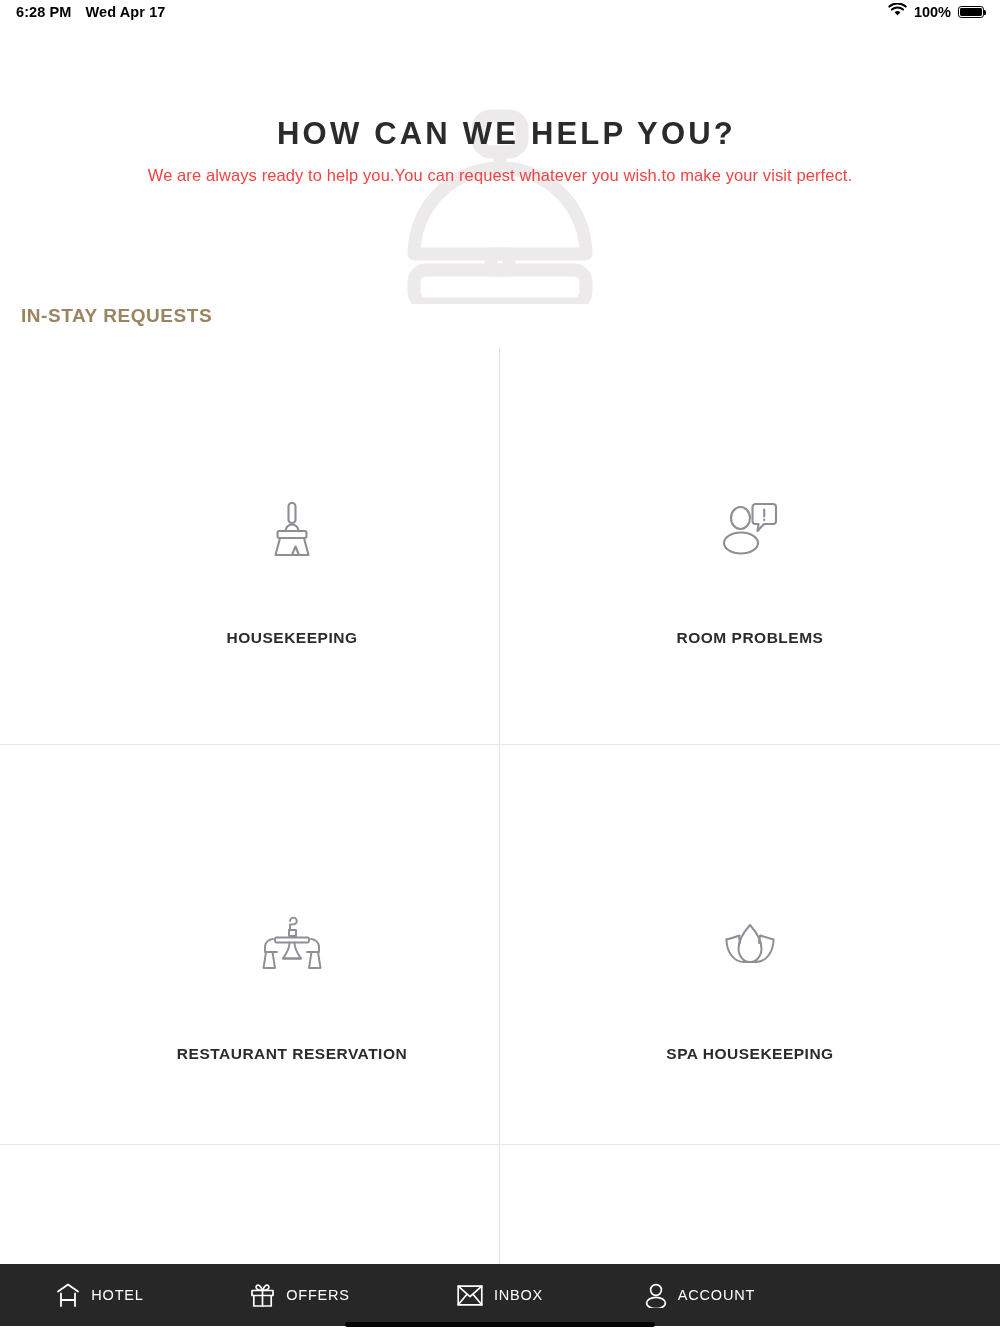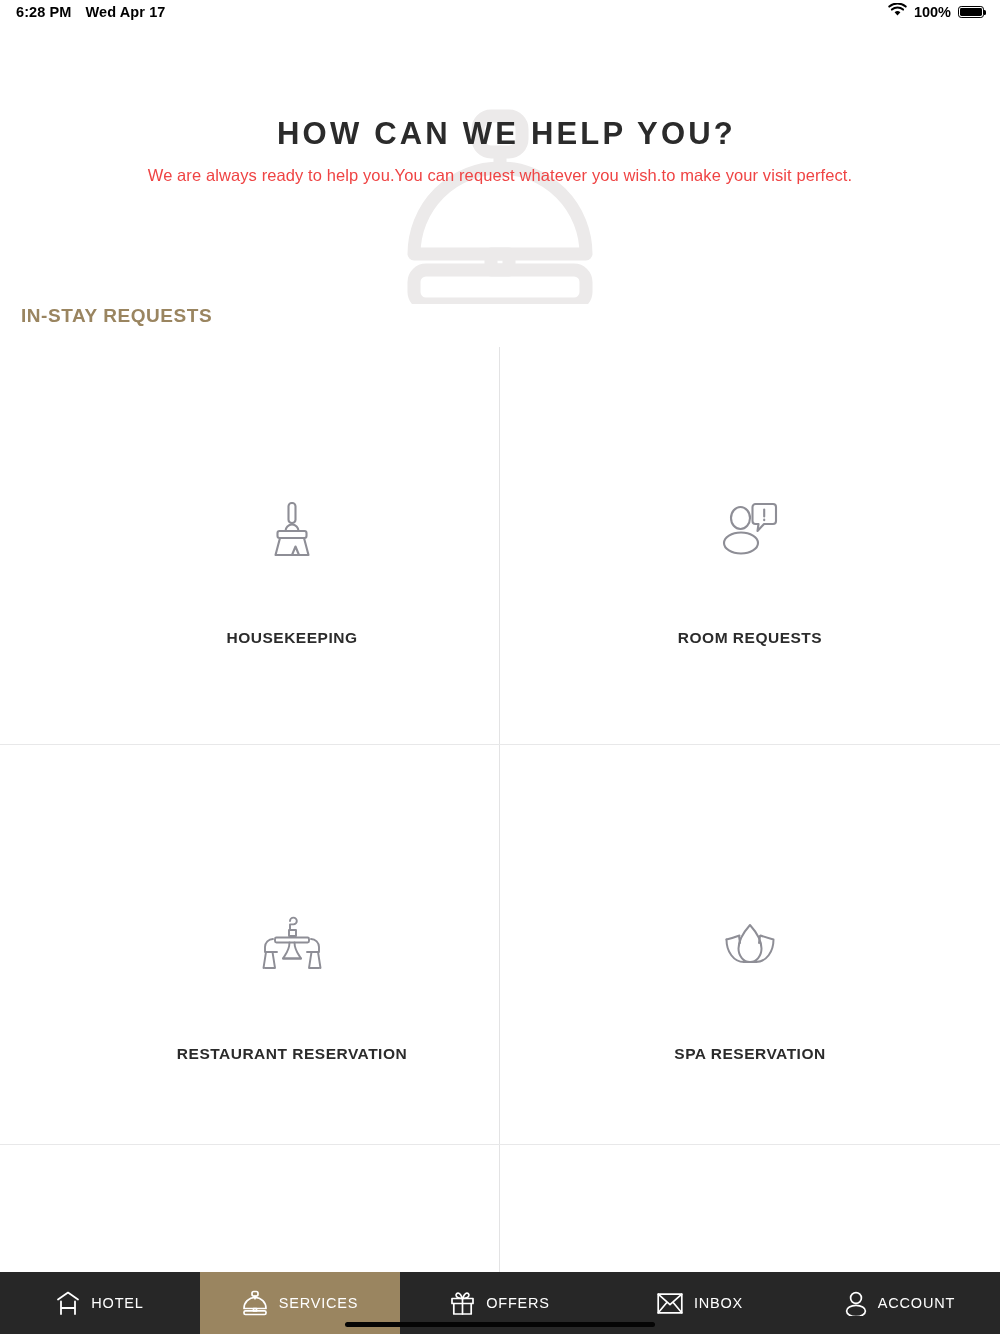--- a/index.html
+++ b/index.html
@@ -74,21 +74,21 @@
     margin-top:147px; height:70px; display:flex; align-items:center; justify-content:center;
   }
   .tile-label {
     margin-top:65px;
     font-size:15.5px; font-weight:700; color:#2b2b2b; letter-spacing:.5px;
     text-align:center;
   }
 
   
   .tabbar {
-    position:absolute; left:0; bottom:0; width:1000px; height:62px;
+    position:absolute; left:0; bottom:8px; width:1000px; height:62px;
     background:#272727; display:flex;
   }
   .tab {
     flex:0 0 200px; height:62px;
     display:flex; align-items:center; justify-content:center; gap:11px;
     color:#ffffff;
   }
   .tab.active { background:#9a8560; }
   .tab-label { font-size:14.5px; font-weight:400; letter-spacing:.8px; color:#fff; }
   .tab-icon { display:flex; align-items:center; justify-content:center; }
@@ -166,21 +166,21 @@
         <svg width="56" height="56" viewBox="0 0 56 56">
           <g stroke="#8e8e96" stroke-width="2.1" fill="none" stroke-linejoin="round" stroke-linecap="round">
             <ellipse cx="18.5" cy="17" rx="9.5" ry="11"></ellipse>
             <ellipse cx="19" cy="42" rx="17" ry="10.5"></ellipse>
             <path d="M33.5 3 h17.5 a3 3 0 0 1 3 3 v14 a3 3 0 0 1 -3 3 h-9 l-6.5 7 l1 -7 h-3 a3 3 0 0 1 -3 -3 v-14 a3 3 0 0 1 3 -3 z"></path>
             <path d="M42.2 8.5 v7"></path>
             <path d="M42.2 18.6 v0.6"></path>
           </g>
         </svg>
       </span>
-      <div class="tile-label">ROOM REQUESTS</div>
+      <div class="tile-label">ROOM PROBLEMS</div>
     </div>
 
     <div class="tile r1 c0">
       <span class="tile-icon">
         <svg width="62" height="58" viewBox="0 0 62 58">
           <g stroke="#8e8e96" stroke-width="1.9" fill="none" stroke-linejoin="round" stroke-linecap="round">
             <path d="M29 5 a3.4 3.4 0 1 1 3.4 3.4 h-3.4 v5.5"></path>
             <path d="M28 14 h7 v6 h-7 z"></path>
             <rect x="14" y="21.5" width="34" height="5" rx="1.4"></rect>
             <path d="M28.5 26.5 c0 8 -4.5 12.5 -6.5 16 h18 c-2 -3.5 -6.5 -8 -6.5 -16"></path>
@@ -200,55 +200,41 @@
         <svg width="56" height="48" viewBox="0 0 56 48">
           <g stroke="#8e8e96" stroke-width="2" fill="none" stroke-linejoin="round" stroke-linecap="round">
             <path d="M28 4 c8 9 11.5 17 11.5 23.5 C39.5 35 34.5 41 28 41 c-6.5 0 -11.5 -6 -11.5 -13.5 C16.5 21 20 13 28 4 z"></path>
             <path d="M17.5 14.5 c-4 1.5 -9 3 -13 4 c0 12 7 22.5 17.5 22.5"></path>
             <path d="M38.5 14.5 c4 1.5 9 3 13 4 c0 12 -7 22.5 -17.5 22.5"></path>
             <path d="M4.5 18.5 l0 0 M17 15 l1 7 M38 15 l-1 7"></path>
             <path d="M22 41 h12"></path>
           </g>
         </svg>
       </span>
-      <div class="tile-label">SPA RESERVATION</div>
+      <div class="tile-label">SPA HOUSEKEEPING</div>
     </div>
 
     <div class="tile r2 c0"></div>
     <div class="tile r2 c1"></div>
   </div>
 
   <div class="tabbar">
 
     <div class="tab">
       <span class="tab-icon">
         <svg width="24" height="25" viewBox="0 0 24 25">
           <g stroke="#fff" stroke-width="1.8" fill="none" stroke-linejoin="round" stroke-linecap="round">
             <path d="M2 8.5 L12 1.6 L22 8.5"></path>
             <path d="M5 10.5 v12.5 M19 10.5 v12.5 M5 17 h14"></path>
           </g>
         </svg>
       </span>
       <span class="tab-label">HOTEL</span>
     </div>
 
-    <div class="tab active">
-      <span class="tab-icon">
-        <svg width="26" height="26" viewBox="0 0 26 26">
-          <g stroke="#fff" stroke-width="1.7" fill="none" stroke-linejoin="round" stroke-linecap="round">
-            <rect x="10" y="1.5" width="6" height="4.6" rx="1.8"></rect>
-            <path d="M13 6.1 v2.6"></path>
-            <path d="M2 18.5 a11 11 0 0 1 22 0 Z"></path>
-            <path d="M11.5 18.5 h3 v2.4 h-3 z"></path>
-            <rect x="2" y="20.9" width="22" height="3.6" rx="1.4"></rect>
-          </g>
-        </svg>
-      </span>
-      <span class="tab-label">SERVICES</span>
-    </div>
 
     <div class="tab">
       <span class="tab-icon">
         <svg width="25" height="25" viewBox="0 0 25 25">
           <g stroke="#fff" stroke-width="1.7" fill="none" stroke-linejoin="round" stroke-linecap="round">
             <path d="M12.5 7.5 C10.5 7.5 7 7 6.2 4.8 C5.6 3 7.2 1.6 8.8 2.2 C10.6 2.9 12.5 7.5 12.5 7.5 z"></path>
             <path d="M12.5 7.5 C14.5 7.5 18 7 18.8 4.8 C19.4 3 17.8 1.6 16.2 2.2 C14.4 2.9 12.5 7.5 12.5 7.5 z"></path>
             <rect x="2" y="7.5" width="21" height="5"></rect>
             <path d="M3.8 12.5 v10.5 h17.4 v-10.5"></path>
             <path d="M12.5 7.5 v15.5"></path>

